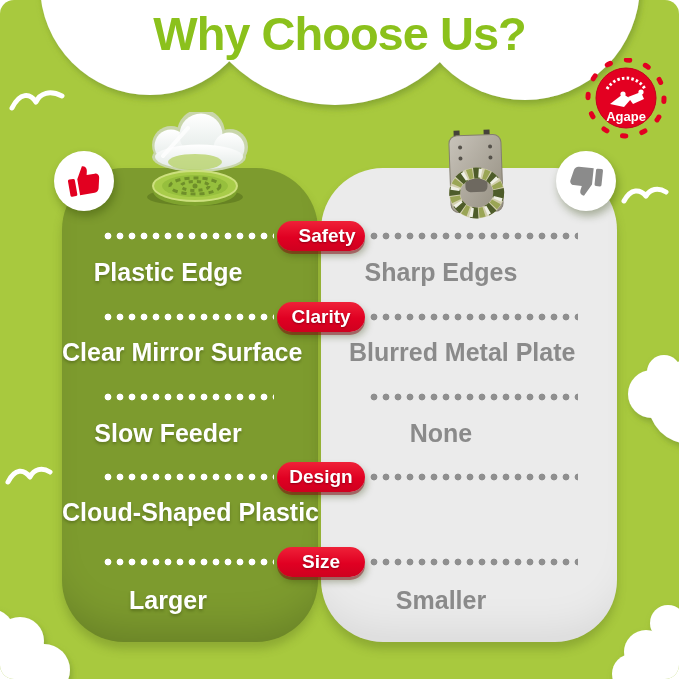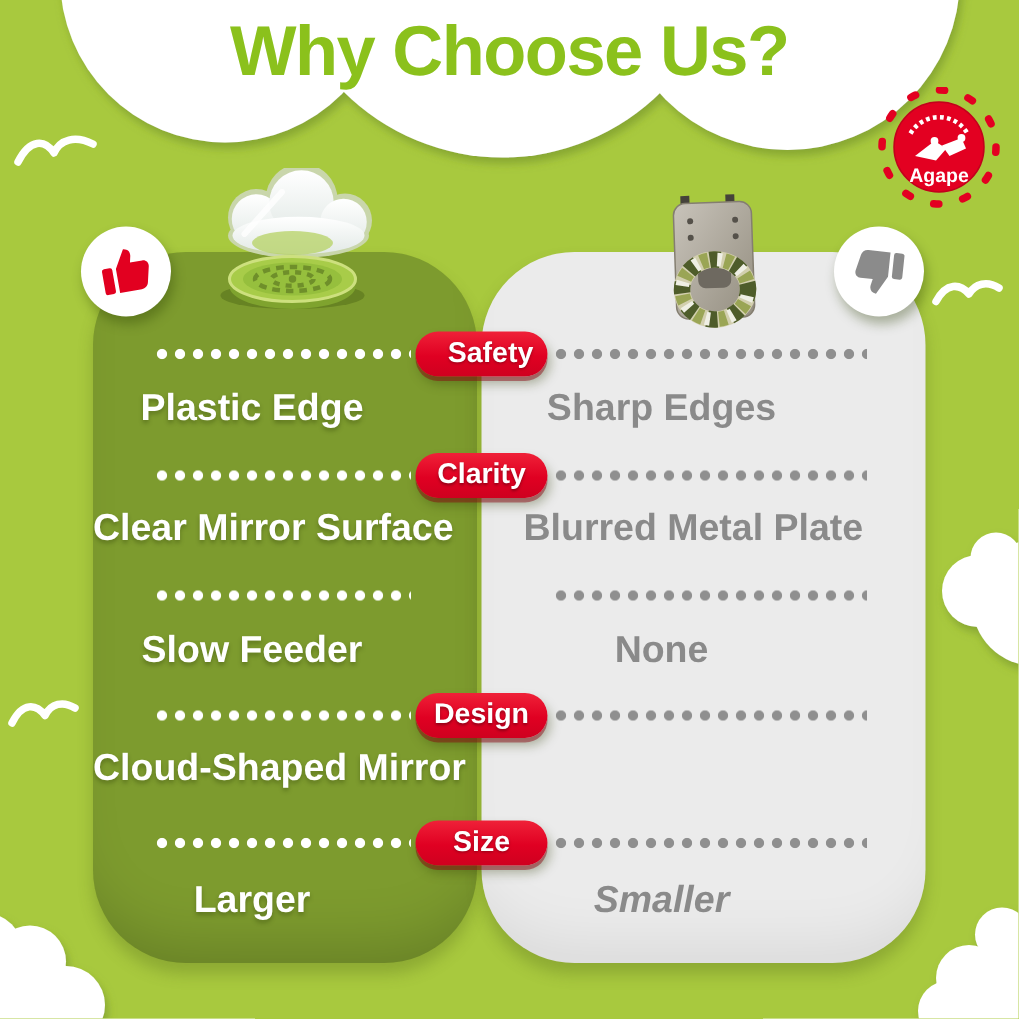--- a/index.html
+++ b/index.html
@@ -1,19 +1,19 @@
 <!DOCTYPE html>
 <html><head>
 <meta charset="utf-8">
 <style>
   html,body{margin:0;padding:0;}
   *{box-sizing:border-box;font-family:"Liberation Sans",sans-serif;}
   .stage{
     position:relative;width:679px;height:679px;overflow:hidden;
-    background:#a8c93e;cursor:default;
+    background:#a8c93e;cursor:default;border-radius:14px;
   }
   
   .bg-layer{position:absolute;inset:0;z-index:0;pointer-events:none;}
   
   .title{
     position:absolute;top:6px;left:0;width:679px;z-index:5;
     text-align:center;font-size:47px;font-weight:800;letter-spacing:-1px;
     color:#8bc11c;
   }
   
@@ -225,24 +225,24 @@
     <div class="cell cell-theirs" style="top:337px;padding-left:28px;">Blurred Metal Plate</div>
 
     <div class="dots dots-ours" style="top:393px;"></div>
     <div class="dots dots-theirs" style="top:393px;"></div>
     <div class="cell cell-ours" style="top:418px;">Slow Feeder</div>
     <div class="cell cell-theirs" style="top:418px;">None</div>
 
     <div class="dots dots-ours" style="top:473px;"></div>
     <div class="dots dots-theirs" style="top:473px;"></div>
     <div class="pill" style="top:462px;">Design</div>
-    <div class="cell cell-ours" style="top:497px;">Cloud-Shaped Mirror</div>
+    <div class="cell cell-ours" style="top:497px;">Cloud-Shaped Plastic</div>
 
     <div class="dots dots-ours" style="top:558px;"></div>
     <div class="dots dots-theirs" style="top:558px;"></div>
     <div class="pill" style="top:547px;">Size</div>
     <div class="cell cell-ours" style="top:585px;">Larger</div>
-    <div class="cell cell-theirs" style="top:585px;font-style:italic;">Smaller</div>
+    <div class="cell cell-theirs" style="top:585px;">Smaller</div>
 
   </div>
 
 
 </div>
 
 </body></html>

